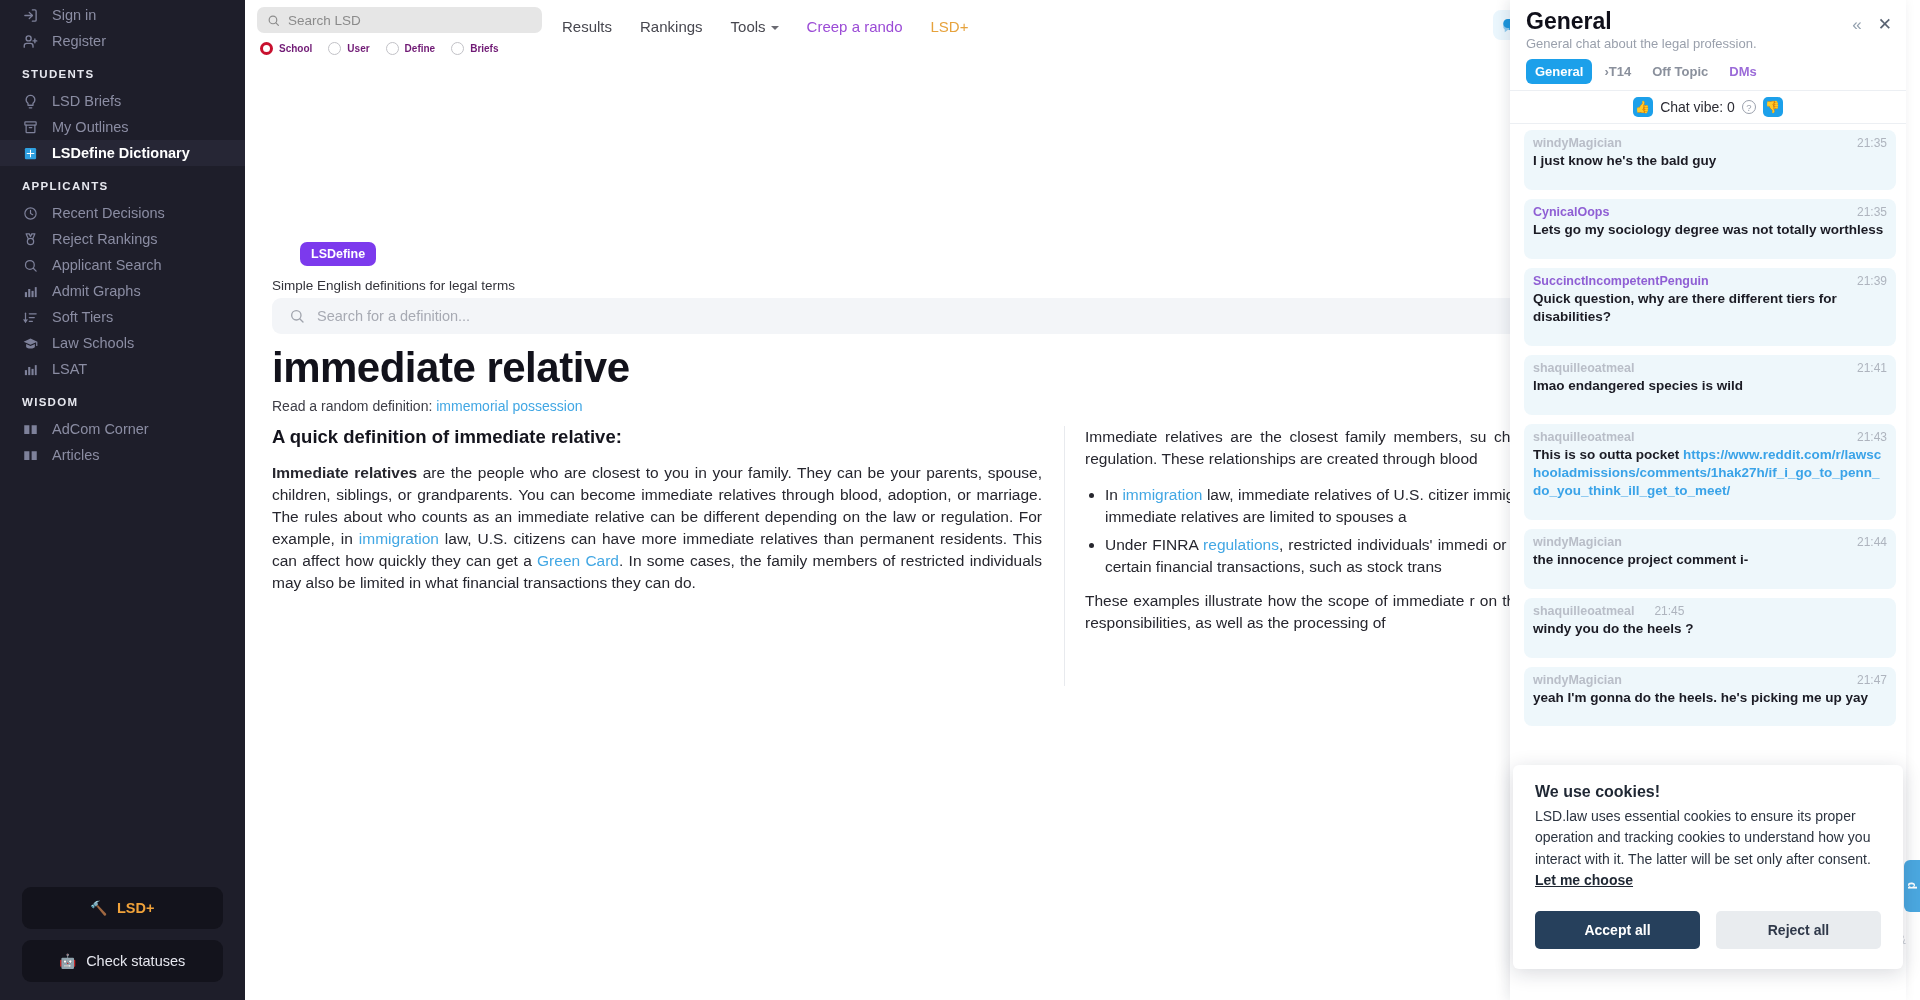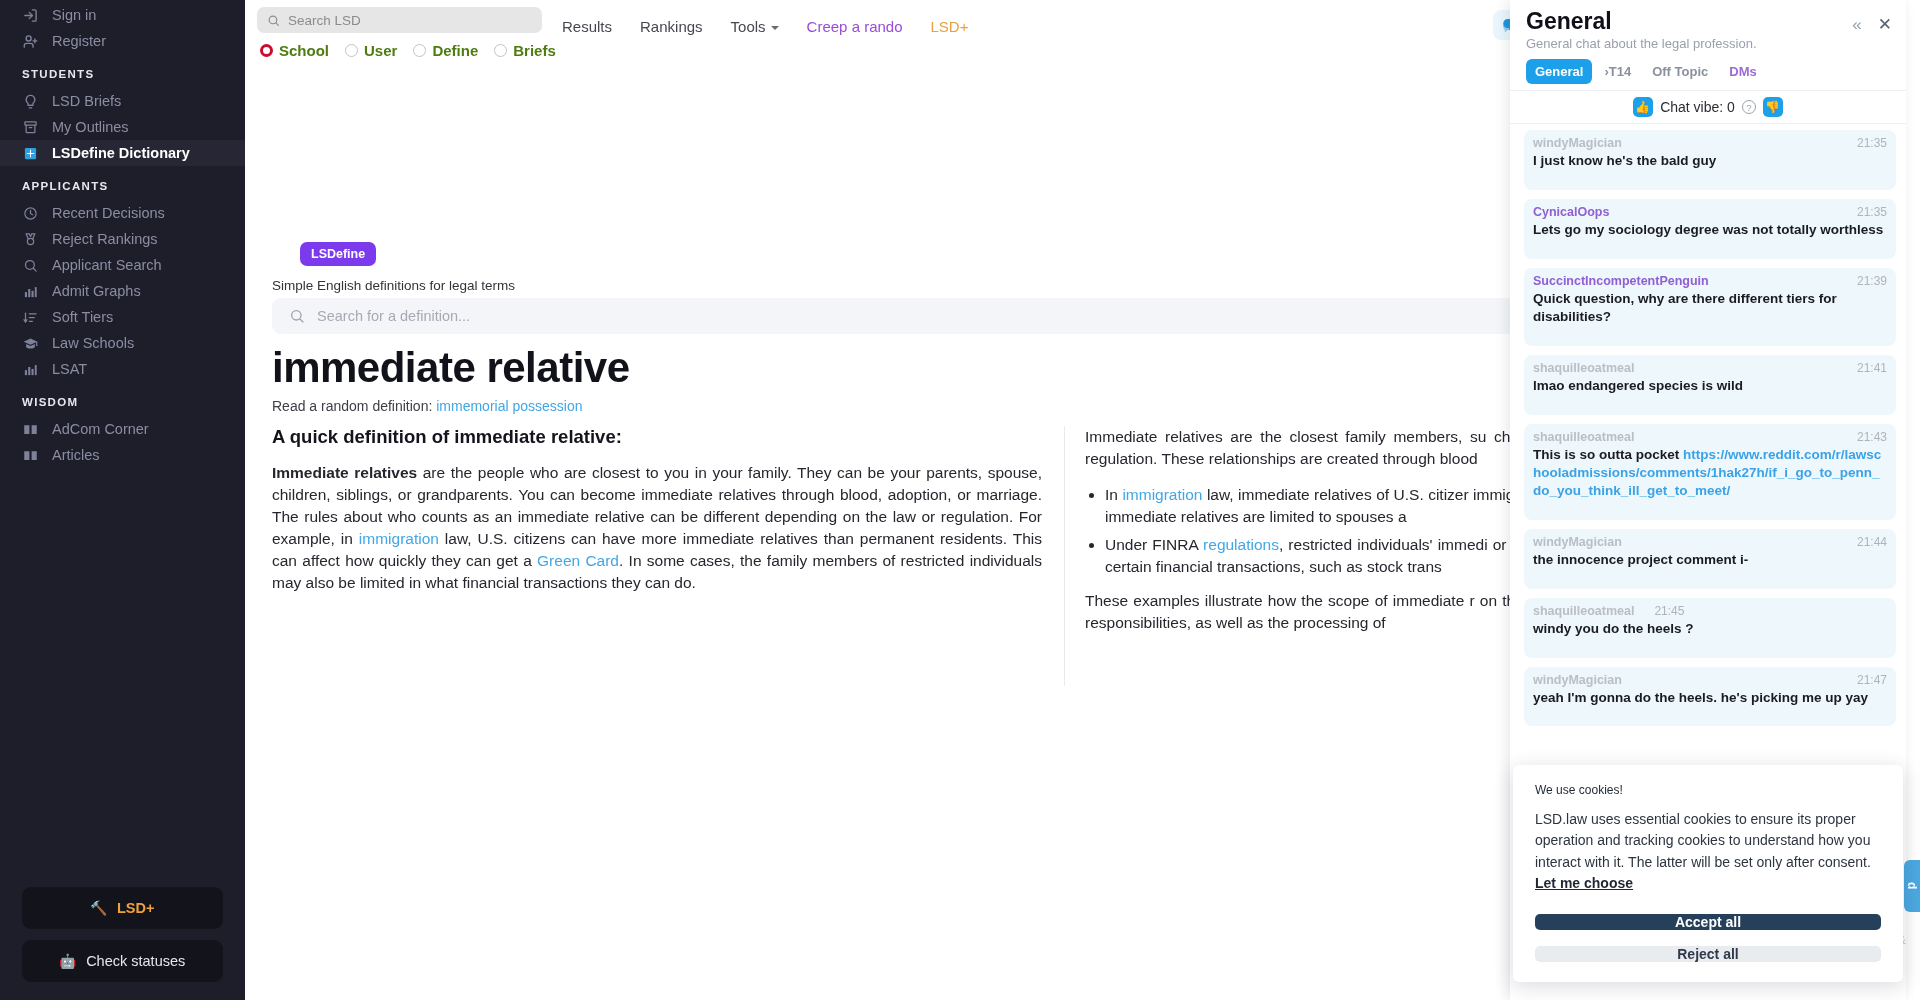--- a/index.html
+++ b/index.html
@@ -70,21 +70,21 @@
     display: flex; align-items: center; gap: 8px; padding: 0 10px;
   }
   .searchbox .mag { width: 13px; height: 13px; color: #8d8d8d; flex:0 0 13px;}
   .searchbox .mag svg { width: 13px; height: 13px; display:block; }
   .searchbox input {
     border: 0; outline: 0; background: transparent; font-size: 13.5px;
     color: #3a3a3a; width: 100%; font-family: inherit;
   }
   .searchbox input::placeholder { color: #8b8b8b; }
   .radios { display: flex; align-items: center; gap: 16px; margin-top: 9px; padding-left: 3px; }
-  .radio { display: flex; align-items: center; gap: 6px; font-size: 15px; color: #4d7c0f; font-weight: 600; cursor: pointer;}
+  .radio { display: flex; align-items: center; gap: 6px; font-size: 10px; color: #701a75; font-weight: 600; cursor: pointer;}
   .rdot {
     width: 13px; height: 13px; border-radius: 50%;
     border: 1.6px solid #c2c2c7; background: #fff; flex: 0 0 13px;
     display: inline-block; position: relative;
   }
   .radio.on .rdot { border-color: #c8102e; border-width: 3.5px; }
   .navlinks {
     position: absolute; left: 317px; top: 18px;
     display: flex; align-items: center; gap: 28px;
     font-size: 15px; color: #47474f;
@@ -212,24 +212,24 @@
     margin-top: 2px; word-break: break-word;
   }
   .msg-body a.url { color: #3aa3e8; font-weight: 600; word-break: break-all; }
 
   
   .cookie {
     position: absolute; left: 1513px; top: 765px; width: 390px;
     background: #fff; border-radius: 6px; padding: 18px 22px 20px 22px;
     box-shadow: 0 4px 20px rgba(20,25,50,.16); z-index: 40;
   }
-  .cookie h3 { font-size: 12px; font-weight: 400; color: #1f2733; margin-bottom: 12px; }
+  .cookie h3 { font-size: 16px; font-weight: 700; color: #1f2733; margin-bottom: 5px; }
   .cookie p { font-size: 14px; line-height: 1.52; color: #2c3440; }
   .cookie .choose { font-weight: 700; text-decoration: underline; cursor: pointer; color:#1f2733;}
-  .cookie-btns { display: flex; gap: 16px; margin-top: 20px; flex-direction: column; }
+  .cookie-btns { display: flex; gap: 16px; margin-top: 20px; }
   .ck-btn {
     flex: 1 1 0; height: 38px; border-radius: 5px; display: flex;
     align-items: center; justify-content: center; font-size: 14px;
     font-weight: 700; cursor: pointer;
   }
   .ck-accept { background: #26405c; color: #fff; }
   .ck-reject { background: #e9ecef; color: #30394a; }
 
   
   .feedback-tab {

